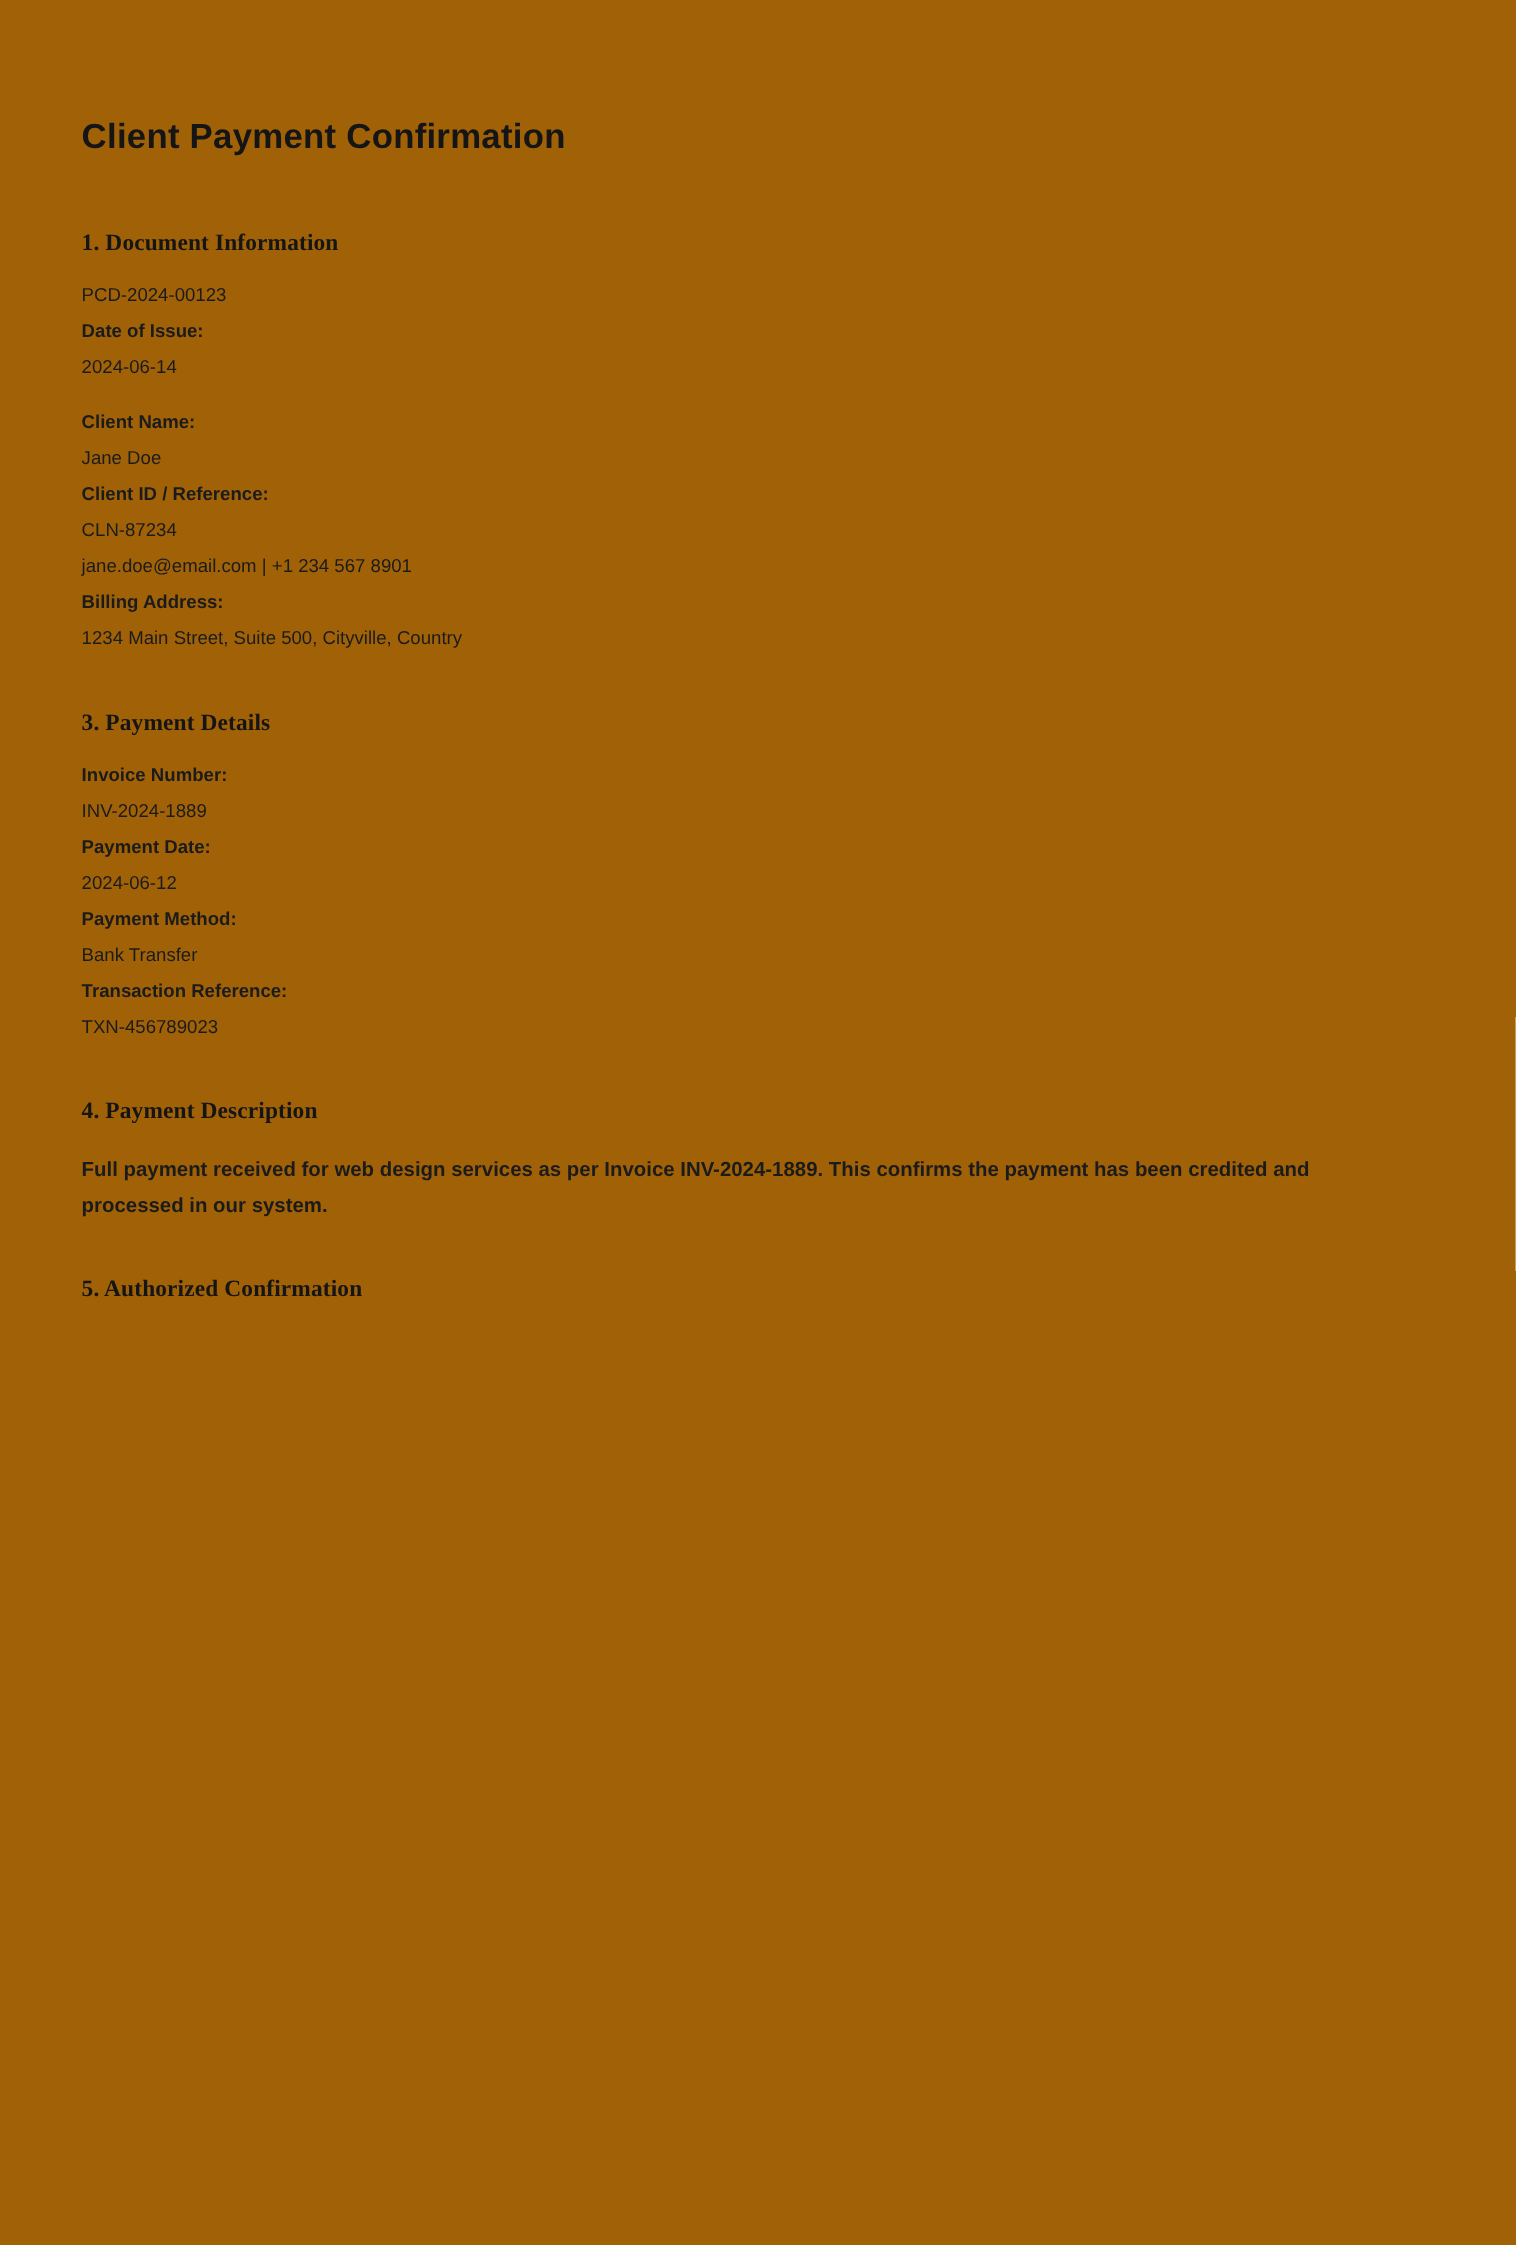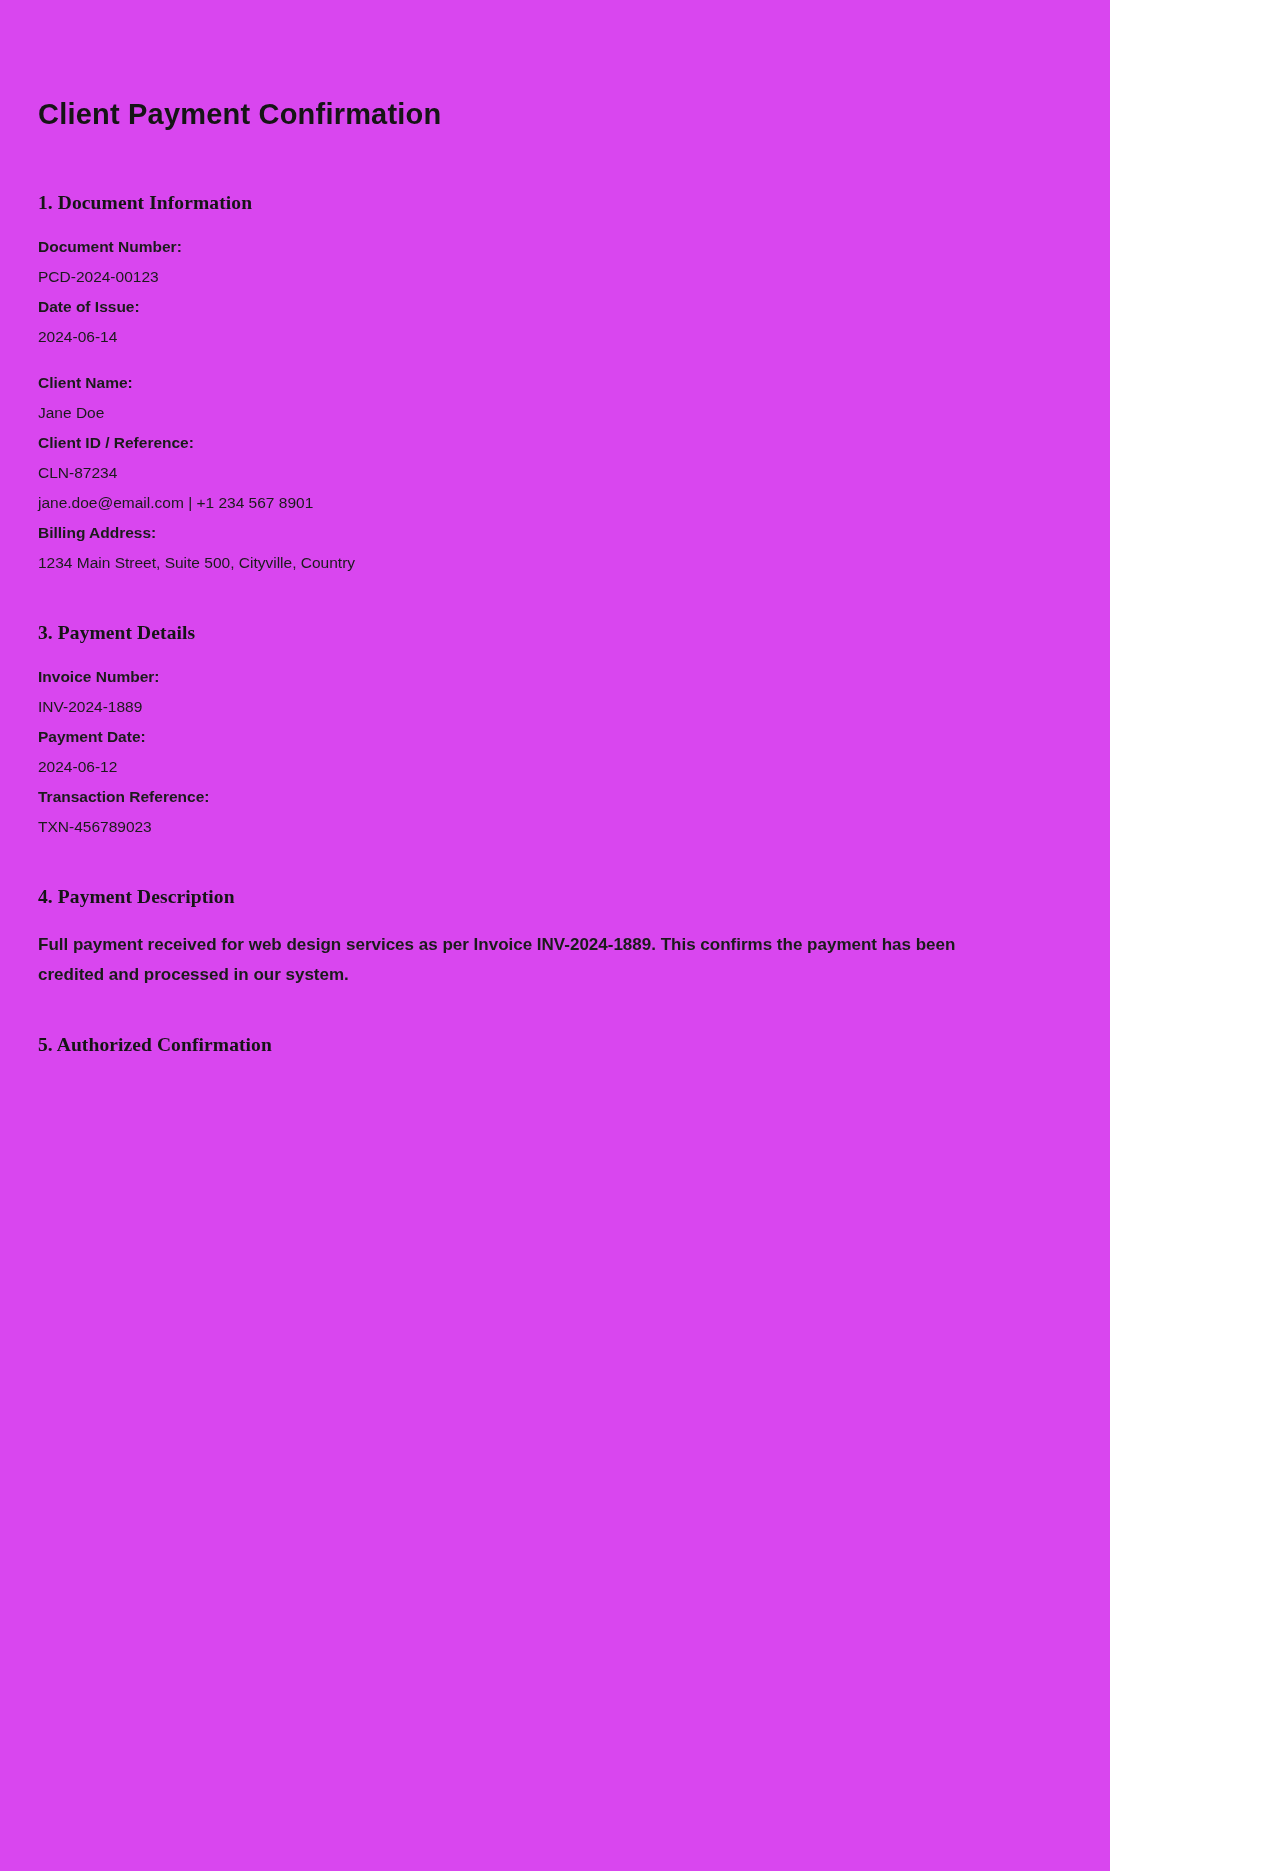--- a/index.html
+++ b/index.html
@@ -6,24 +6,24 @@
   html, body {
     margin: 0;
     padding: 0;
     background: #ffffff;
   }
   body {
     font-family: "Liberation Sans", "DejaVu Sans", sans-serif;
     color: #1b1b1b;
   }
   .page {
-    width: 1110px;
+    width: 1263px;
     min-height: 1871px;
-    background: #d946ef;
-    padding: 96px 134px 60px 38px;
+    background: #a16207;
+    padding: 96px 134px 60px 68px;
   }
   .doc-title {
     font-size: 29px;
     line-height: 36px;
     font-weight: 700;
     color: #151515;
     margin: 0 0 58px 0;
     letter-spacing: 0.2px;
   }
   .section { margin: 0; }
@@ -63,21 +63,20 @@
 <body>
 
 <div class="page">
 
   <h1 class="doc-title">Client Payment Confirmation</h1>
 
   <section class="section">
     <h2 class="section-heading">1. Document Information</h2>
     <div class="fields">
       <div class="field-row">
-        <div class="field-label">Document Number:</div>
         <div class="field-value">PCD-2024-00123</div>
       </div>
       <div class="field-row">
         <div class="field-label">Date of Issue:</div>
         <div class="field-value">2024-06-14</div>
       </div>
     </div>
   </section>
 
   <section class="section">
@@ -105,20 +104,24 @@
     <div class="fields">
       <div class="field-row">
         <div class="field-label">Invoice Number:</div>
         <div class="field-value">INV-2024-1889</div>
       </div>
       <div class="field-row">
         <div class="field-label">Payment Date:</div>
         <div class="field-value">2024-06-12</div>
       </div>
       <div class="field-row">
+        <div class="field-label">Payment Method:</div>
+        <div class="field-value">Bank Transfer</div>
+      </div>
+      <div class="field-row">
         <div class="field-label">Transaction Reference:</div>
         <div class="field-value">TXN-456789023</div>
       </div>
     </div>
   </section>
 
   <section class="section">
     <h2 class="section-heading">4. Payment Description</h2>
     <p class="section-paragraph">Full payment received for web design services as per Invoice INV-2024-1889. This confirms the payment has been credited and processed in our system.</p>
   </section>

